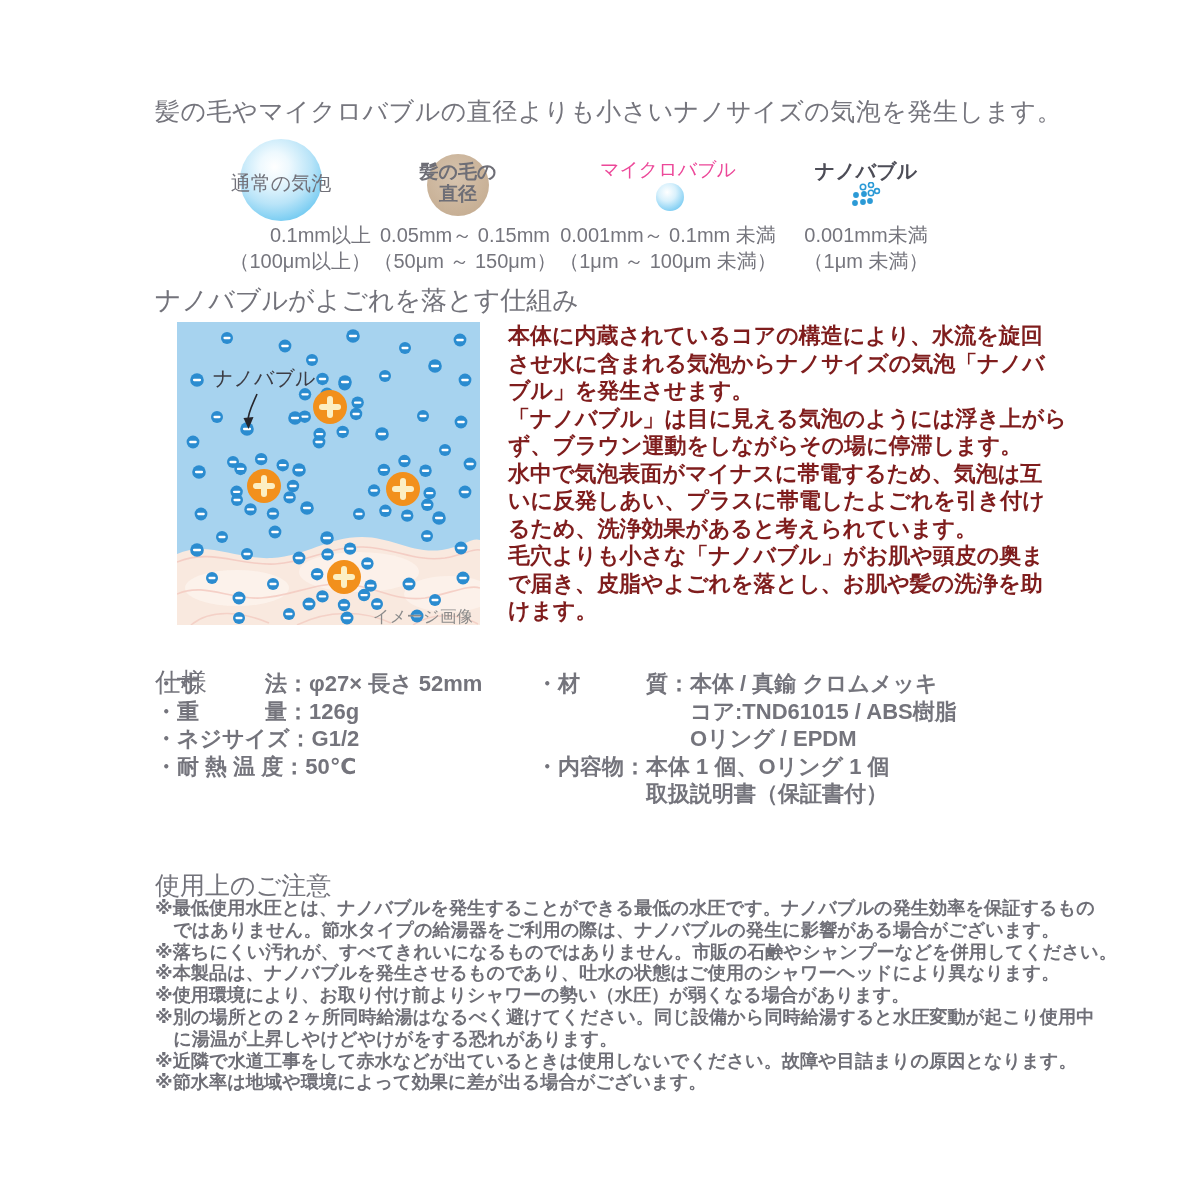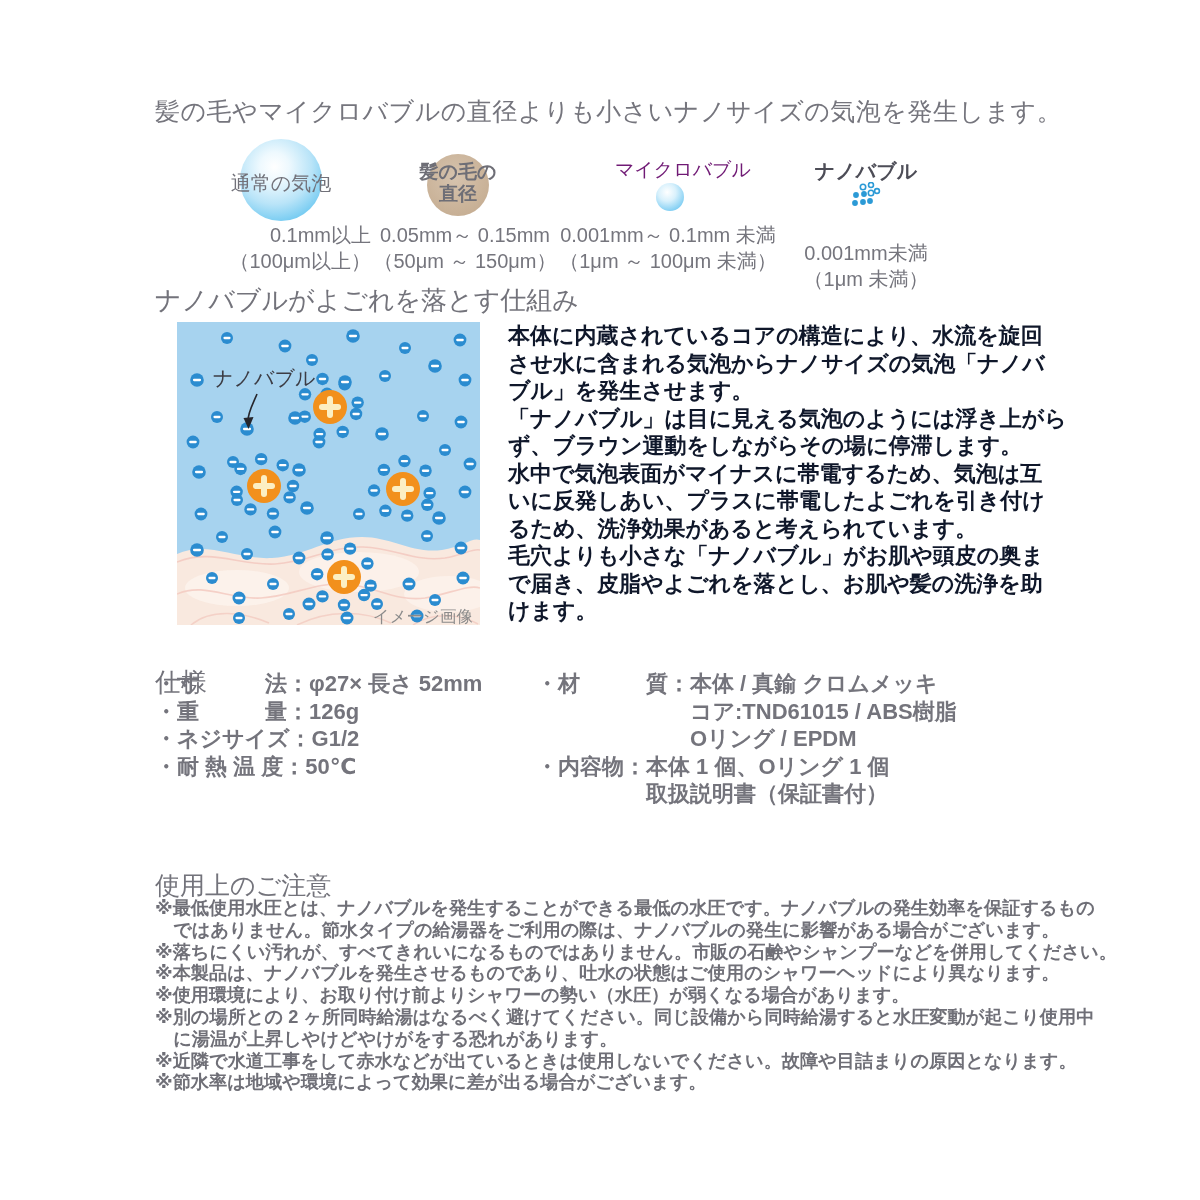--- a/index.html
+++ b/index.html
@@ -21,33 +21,33 @@
   #normal-bubble{left:85px;top:1px;width:82px;height:82px;border-radius:50%;
     background:radial-gradient(circle at 42% 34%, #ffffff 0%, #eef9fe 20%, #b9e4f8 52%, #6fc9f1 80%, #4ab8ec 100%);}
   #normal-bubble-label{left:36px;top:34px;width:180px;}
   #normal-sizes{left:36px;top:84px;width:180px;text-align:right;}
 
   #hair-circle{left:272px;top:16px;width:62px;height:62px;border-radius:50%;
     background:radial-gradient(circle at 45% 38%, #d6c3ae 0%, #cab399 60%, #c1a88d 100%);}
   #hair-label{left:262px;top:23px;width:82px;font-size:19px;line-height:22px;color:#6e6e76;}
   #hair-sizes{left:210px;top:84px;width:200px;}
 
-  #micro-label{left:430px;top:21px;width:166px;font-size:19px;color:#701a75;text-align:right;}
+  #micro-label{left:430px;top:21px;width:166px;font-size:19px;color:#ec4899;}
   #micro-bubble{left:501px;top:45px;width:28px;height:28px;border-radius:50%;
     background:radial-gradient(circle at 40% 33%, #ffffff 0%, #d9f1fc 35%, #8ad2f4 72%, #4fbaec 100%);}
   #micro-sizes{left:398px;top:84px;width:230px;}
 
   #nano-label{left:631px;top:20px;width:160px;font-size:20px;font-weight:bold;color:#4d4d57;}
   #nano-cluster{left:695px;top:44px;}
-  #nano-sizes{left:631px;top:84px;width:160px;margin-top:18px;}
+  #nano-sizes{left:631px;top:84px;width:160px;}
 
   
   #mech-heading{left:155px;top:283px;font-size:26px;color:#73737b;}
   #mech-illustration{left:177px;top:322px;width:303px;height:303px;}
-  #mech-paragraph{left:508px;top:322px;width:560px;font-size:22px;line-height:27.5px;color:#0f172a;}
+  #mech-paragraph{left:508px;top:322px;width:560px;font-size:22px;line-height:27.5px;color:#7f1d1d;}
 
   
   #spec-heading{left:155px;top:665px;font-size:26px;color:#73737b;}
   #spec-left{left:155px;top:670px;font-size:22px;line-height:27.5px;color:#74747c;}
   #spec-right{left:520px;top:670px;font-size:22px;line-height:27.5px;color:#74747c;margin-left:16px;}
   #spec-notes{left:155px;top:801px;font-size:20px;line-height:27px;color:#74747c;}
 
   
   #caution-heading{left:155px;top:869px;font-size:25px;color:#73737b;}
   #caution-lines{left:155px;top:898px;font-size:18.2px;line-height:21.8px;color:#6f6f77;}

